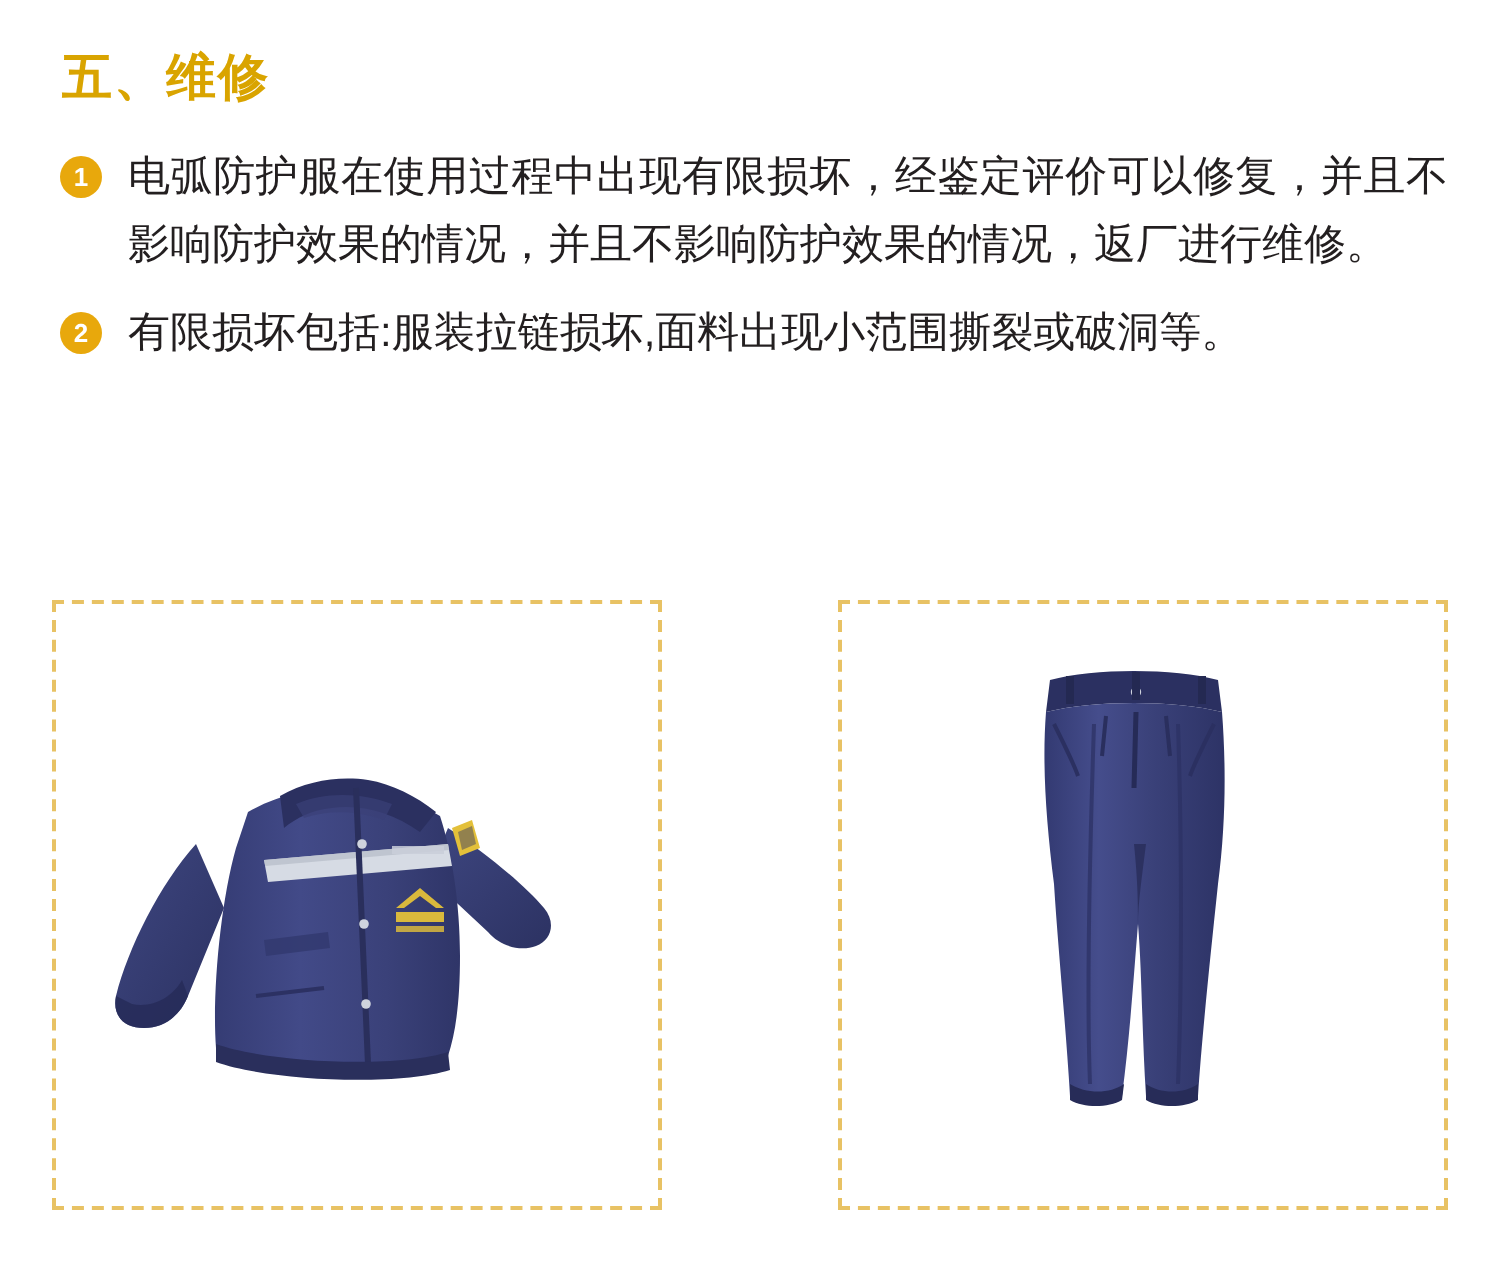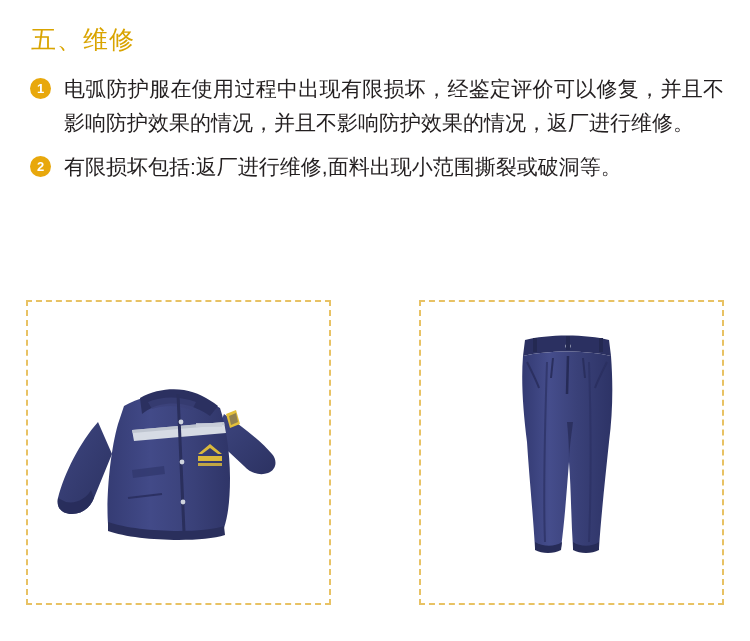--- a/index.html
+++ b/index.html
@@ -22,21 +22,21 @@
     box-sizing: border-box;
     padding: 0 26px;
   }
 
   
   .section-title {
     margin: 0;
     padding-top: 24px;
     padding-left: 5px;
     font-size: 25px;
-    font-weight: normal;
+    font-weight: bold;
     letter-spacing: 1px;
     color: #d9a400;
     line-height: 1.2;
   }
 
   
   .list {
     margin: 18px 0 0 0;
     padding: 0;
     list-style: none;
@@ -100,21 +100,21 @@
 
   <h2 class="section-title">五、维修</h2>
 
   <ul class="list">
     <li class="list-item">
       <span class="marker">1</span>
       <span>电弧防护服在使用过程中出现有限损坏，经鉴定评价可以修复，并且不影响防护效果的情况，并且不影响防护效果的情况，返厂进行维修。</span>
     </li>
     <li class="list-item">
       <span class="marker">2</span>
-      <span>有限损坏包括:返厂进行维修,面料出现小范围撕裂或破洞等。</span>
+      <span>有限损坏包括:服装拉链损坏,面料出现小范围撕裂或破洞等。</span>
     </li>
   </ul>
 
   <div class="frames">
 
     <div class="frame">
       <div class="jacket-wrap">
         <svg viewBox="0 0 305 305" width="305" height="305" xmlns="http://www.w3.org/2000/svg">
           <defs>
             <linearGradient id="jg" x1="0" y1="0" x2="1" y2="0">

